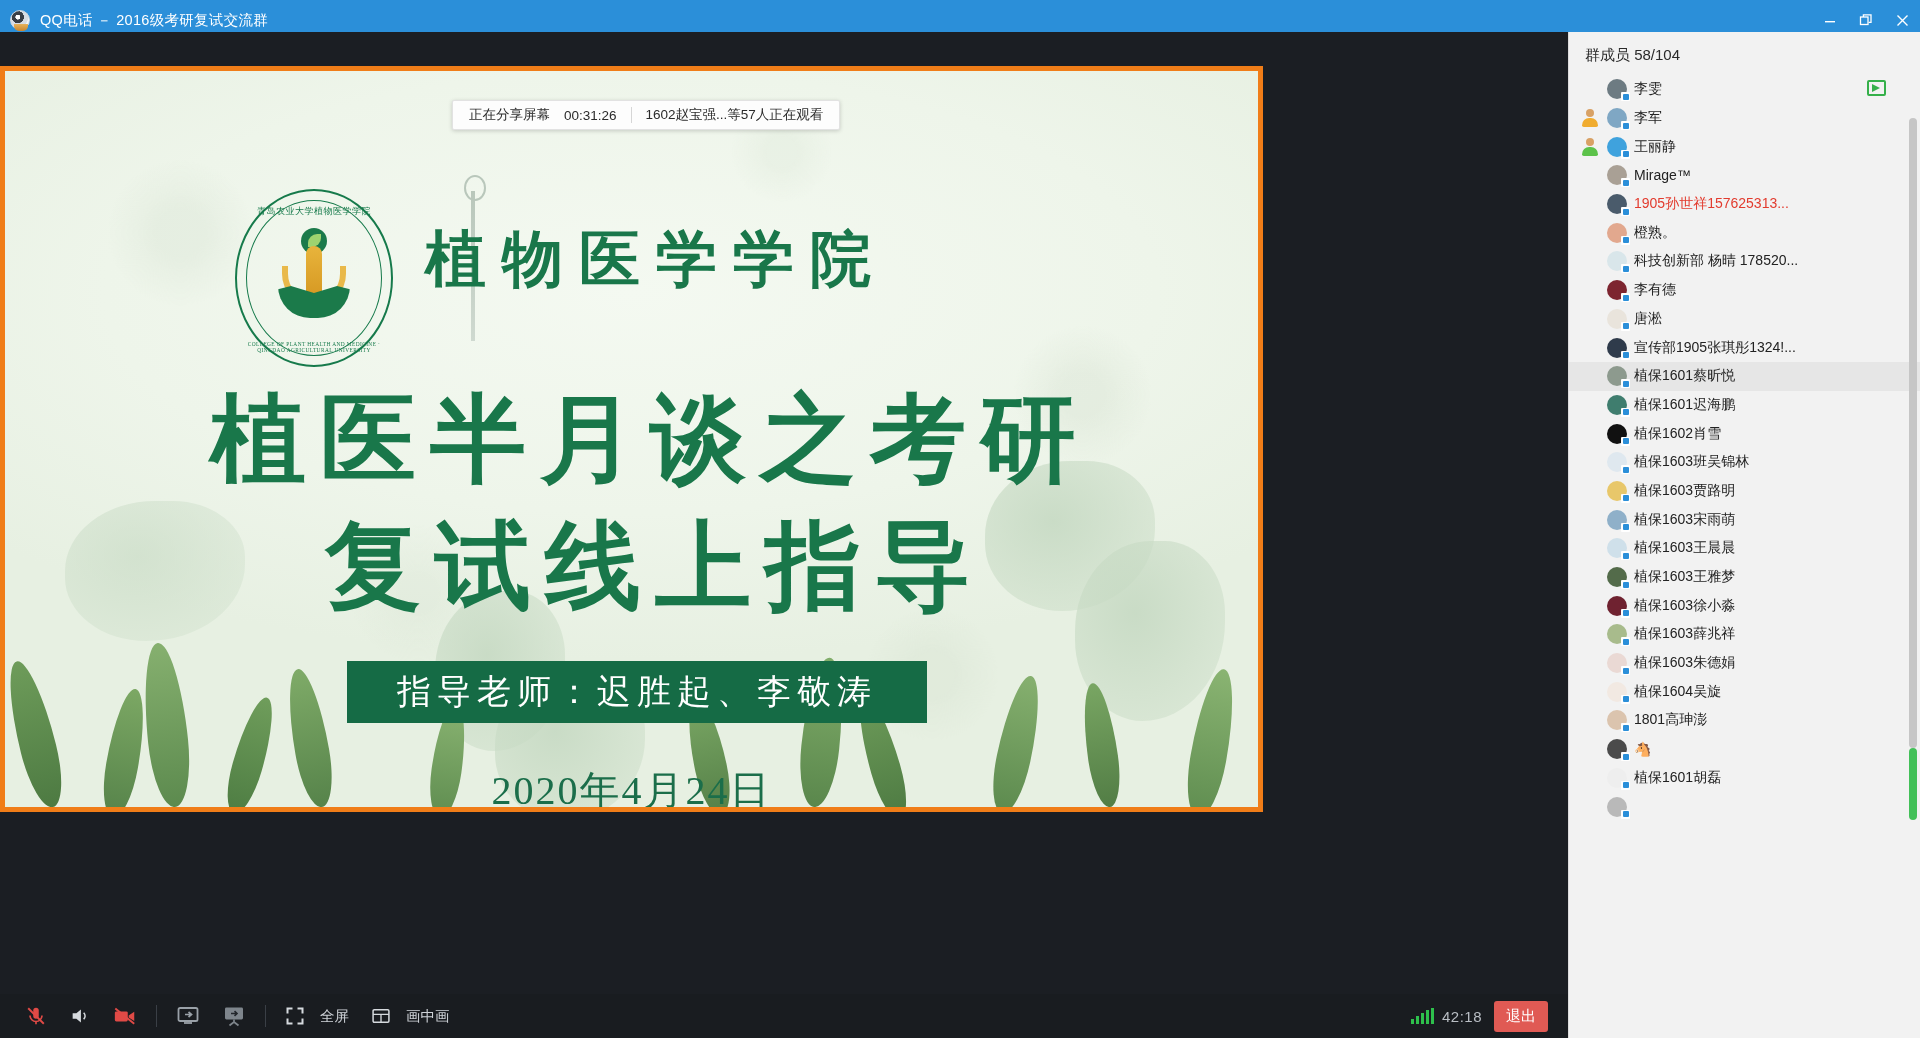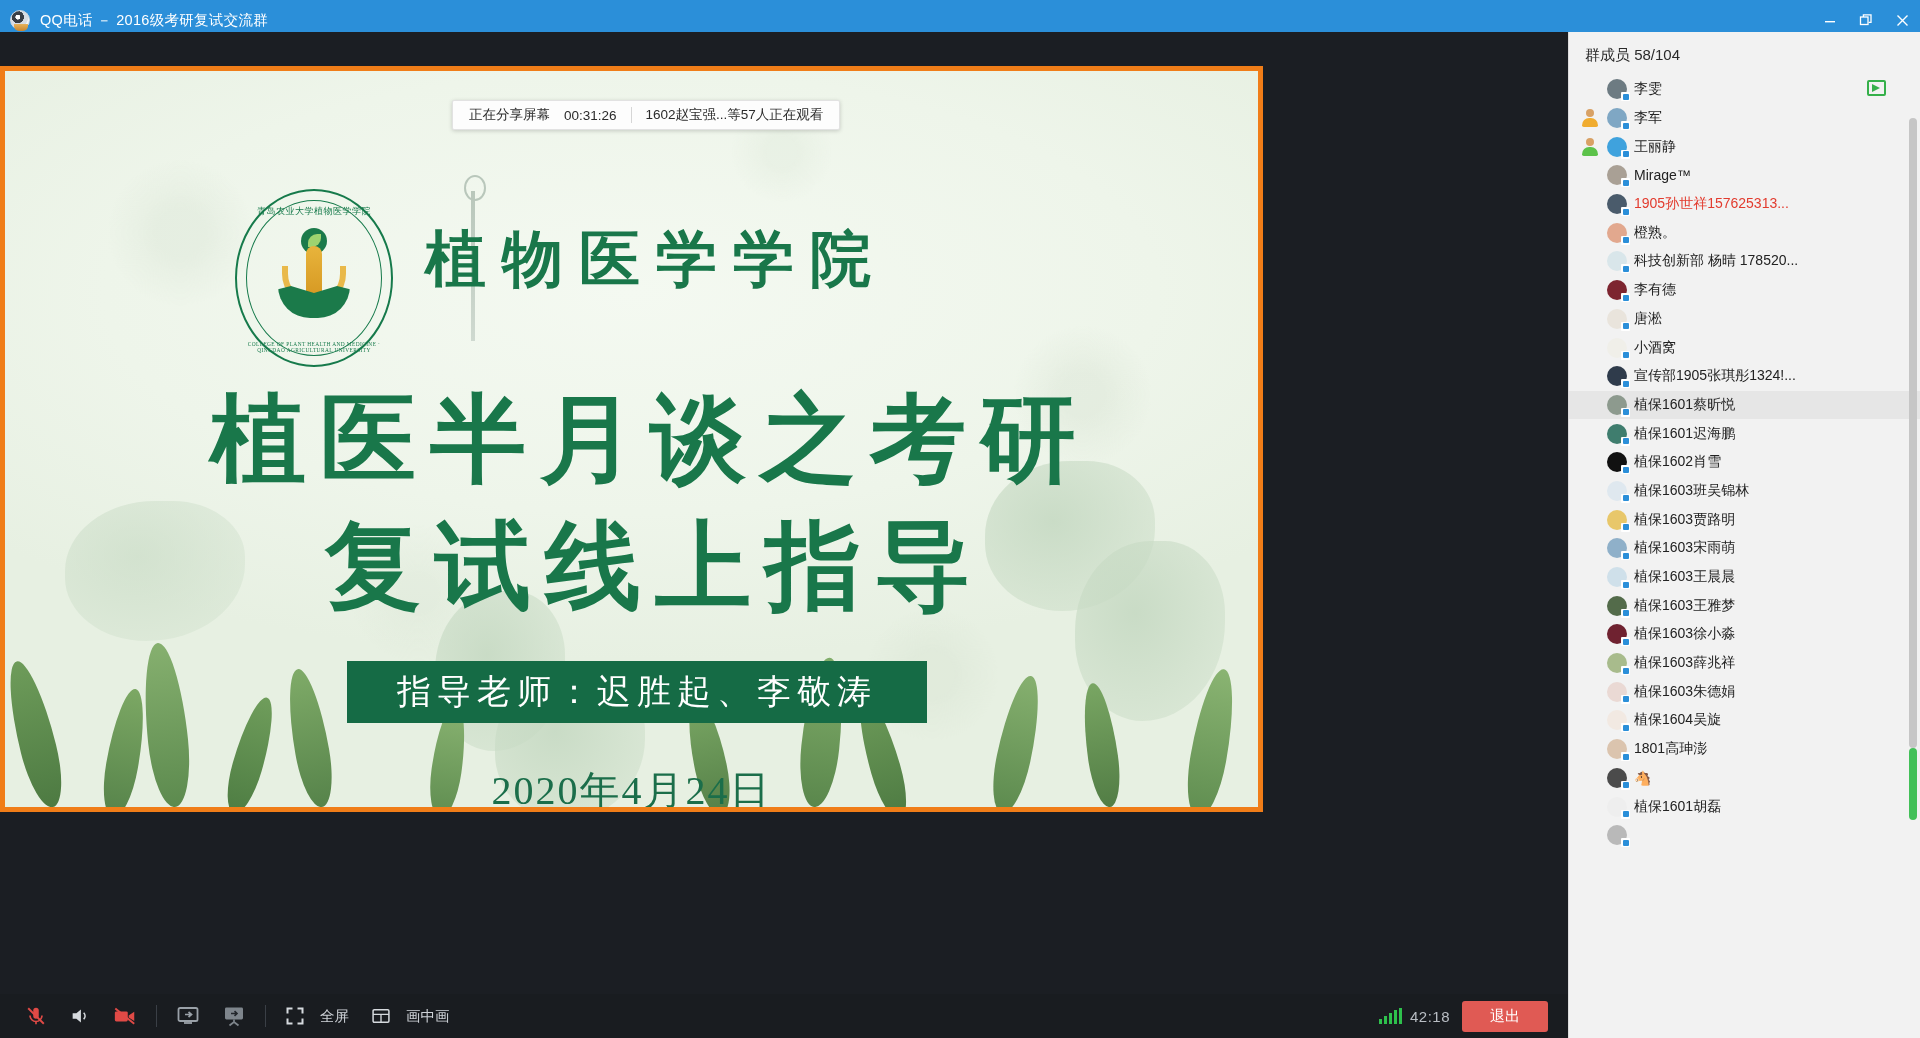--- a/index.html
+++ b/index.html
@@ -175,21 +175,21 @@
     padding:0 11px; cursor:pointer; color:#cfd3d8; font-size:14.5px;
     white-space:nowrap;
   }
   .tb-div{width:1px;height:22px;background:#3a3f46;margin:0 8px;}
   .tb-flex{flex:1;}
   .signal{display:flex;align-items:flex-end;gap:2px;height:16px;}
   .signal i{width:3px;background:#2ec04c;display:block;}
   .timer{color:#b9bec4;font-size:15px;margin:0 12px 0 8px;letter-spacing:.5px;}
   .exit-btn{
     background:#e05a54; color:#fff; font-size:15px;
-    padding:6px 28px; border-radius:3px; cursor:pointer; margin-right:6px;
+    padding:6px 12px; border-radius:3px; cursor:pointer; margin-right:6px;
     white-space:nowrap;
   }
   .mini-thumb{
     position:absolute; left:218px; bottom:0; width:168px; height:10px;
     background:#4a4f56;
   }
 
   
   .members{
     position:absolute; right:0; top:32px; width:352px; height:1006px;
@@ -498,29 +498,20 @@
         <span class="role-icon none"></span>
         <span class="avatar" style="background: rgb(233, 228, 220);">
           <span class="badge">
             <i></i>
           </span>
         </span>
         <span class="mname">唐淞</span>
       </div>
       <div class="mrow">
         <span class="role-icon none"></span>
-        <span class="avatar" style="background: rgb(240, 239, 233);">
-          <span class="badge">
-            <i></i>
-          </span>
-        </span>
-        <span class="mname">小酒窝</span>
-      </div>
-      <div class="mrow">
-        <span class="role-icon none"></span>
         <span class="avatar" style="background: rgb(47, 59, 75);">
           <span class="badge">
             <i></i>
           </span>
         </span>
         <span class="mname">宣传部1905张琪彤1324!...</span>
       </div>
       <div class="mrow hl">
         <span class="role-icon none"></span>
         <span class="avatar" style="background: rgb(141, 154, 142);">

